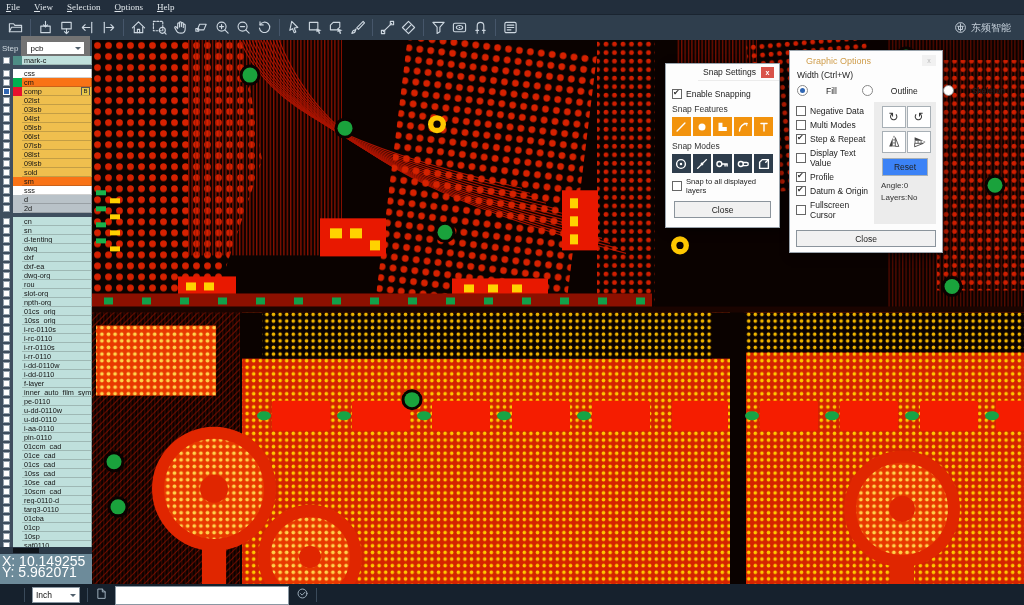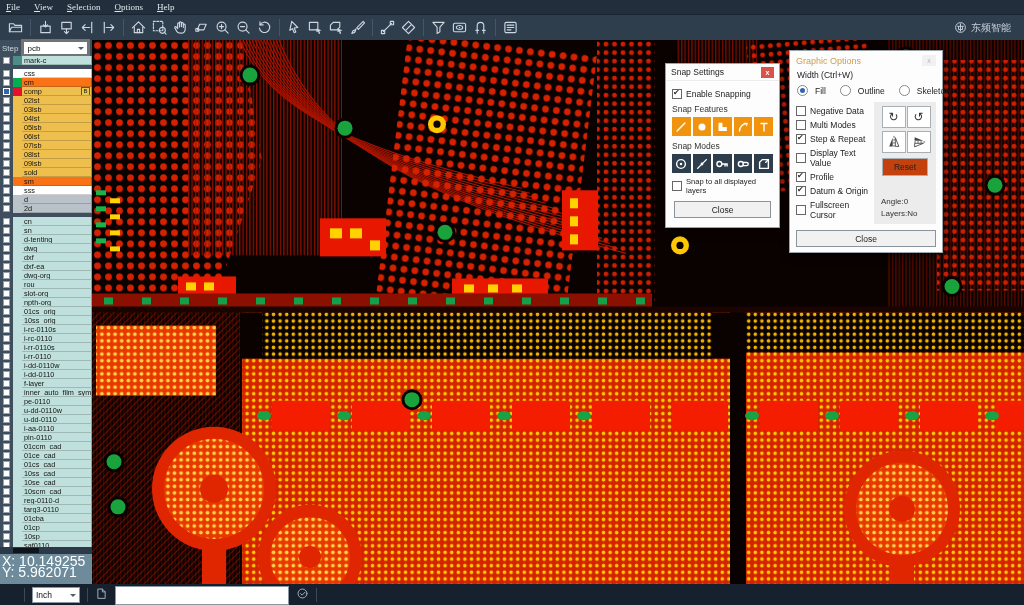--- a/index.html
+++ b/index.html
@@ -16,21 +16,21 @@
   .tbtn svg{width:15px;height:15px;stroke:#cdd7e0;fill:none;stroke-width:1.2;
             stroke-linecap:round;stroke-linejoin:round;}
   .tsep{width:1px;height:17px;background:#46566a;margin:0 4px;}
   .logo{margin-left:auto;display:flex;align-items:center;gap:4px;font-size:10px;color:#c3ced8;padding-right:8px;}
   .logo svg{width:13px;height:13px;stroke:#c3ced8;fill:none;stroke-width:1.2;}
   
   .body{display:flex;height:544px;}
   .sidebar{width:92px;background:#3e4e5e;display:flex;flex-direction:column;flex:none;}
   .steprow{height:16px;display:flex;align-items:center;gap:3px;padding:0 2px;font-size:8px;color:#cfd8df;flex:none;}
   .stepdd{flex:1;height:12px;background:#fff;color:#111;display:flex;align-items:center;
-          padding:0 3px;font-size:8px;border:3px solid #737373;}
+          padding:0 3px;font-size:8px;border:6px solid #737373;}
   .tri{width:0;height:0;border:3px solid transparent;border-top-color:#51606d;margin-left:auto;margin-top:3px;}
   .layers{flex:1;overflow:hidden;}
   .lrow{display:flex;height:9px;font-size:7.3px;color:#141414;align-items:stretch;}
   .chkcol{width:13px;background:#3e4e5e;display:flex;align-items:center;justify-content:center;flex:none;}
   .cbox{width:7px;height:7px;background:#fff;border:1px solid #93a0ab;box-sizing:border-box;}
   .cbox.on{background:#2f66b3;border-color:#fff;}
   .sw{width:9px;flex:none;}
   .ltext{flex:1;display:flex;align-items:center;padding-left:2px;overflow:hidden;white-space:nowrap;
          position:relative;border-bottom:1px solid rgba(40,40,40,.22);border-right:1px solid rgba(0,0,0,.28);}
   .bg-amber .sw,.bg-amber .ltext{background:#efbf4e;}
@@ -51,53 +51,53 @@
   .bottombar{height:22px;background:#16212d;display:flex;align-items:center;gap:7px;padding-left:24px;}
   .bsep{width:1px;height:14px;background:#3a4a5a;}
   .unit{width:40px;height:14px;background:#fff;color:#111;font-size:8.5px;display:flex;align-items:center;
         padding:0 3px;border:1px solid #8a97a2;}
   .binput{width:168px;height:15px;background:#fff;border:1px solid #8a97a2;}
   .bicon svg{width:13px;height:13px;stroke:#9fb0bd;fill:none;stroke-width:1.2;stroke-linecap:round;stroke-linejoin:round;}
   
   .dlg{position:absolute;background:#fdfdfd;border:1px solid #9aa4ad;color:#222;
        box-shadow:2px 3px 8px rgba(0,0,0,.55);font-size:8.5px;}
   .snap{left:665px;top:63px;width:113px;}
-  .snaptitle{height:16px;display:flex;align-items:center;padding:0 5px;font-size:8.5px;border-bottom:1px solid #ececec;}
+  .snaptitle{height:16px;display:flex;align-items:center;padding:0 5px;font-size:8.5px;border-bottom:1px solid #ececec;margin-left:32px;}
   .xclose{margin-left:auto;width:13px;height:11px;background:#d9534a;color:#fff;font-size:7px;line-height:11px;
           text-align:center;font-weight:bold;}
   .dcontent{padding:4px 6px 5px;}
   .checkrow{display:flex;align-items:center;gap:4px;margin:4px 0;}
   .dchk{width:8px;height:8px;border:1px solid #666;background:#fff;flex:none;position:relative;}
   .dchk.on::before{content:"\2714";position:absolute;left:0px;top:-2px;font-size:8px;color:#333;}
   .seclabel{margin:5px 0 3px;color:#333;}
   .btnrow{display:flex;gap:2px;}
   .fbtn,.mbtn{width:19px;height:19px;display:flex;align-items:center;justify-content:center;}
   .fbtn{background:#f2930d;}
   .mbtn{background:#2e3d4c;}
   .fbtn svg,.mbtn svg{width:14px;height:14px;stroke:#fff;fill:none;stroke-width:1.6;stroke-linecap:round;stroke-linejoin:round;}
   .dbtn{height:15px;margin:6px 2px 4px;border:1px solid #8b949c;background:#f1f1f1;display:flex;
         align-items:center;justify-content:center;font-size:8.5px;}
   .small{font-size:7.6px;}
   .graphic{left:789px;top:50px;width:152px;}
-  .gtitle{display:flex;align-items:center;color:#cf9d4b;font-size:9px;padding:4px 6px 2px;}
+  .gtitle{display:flex;align-items:center;color:#cf9d4b;font-size:9px;padding:4px 6px 2px;margin-left:10px;}
   .gclose{margin-left:auto;width:14px;height:11px;background:#f1f1f1;color:#b9b9b9;font-size:7px;
           line-height:11px;text-align:center;}
   .gsection{padding:2px 7px 0;}
-  .radiorow{display:flex;align-items:center;gap:7px;margin:5px 0 6px;}
+  .radiorow{display:flex;align-items:center;gap:18px;margin:5px 0 6px;}
   .radio{width:9px;height:9px;border:1px solid #888;border-radius:50%;background:#fff;position:relative;flex:none;}
   .radio.on::after{content:"";position:absolute;inset:2px;border-radius:50%;background:#2f66b3;}
   .rlabel{margin-right:7px;}
   .gmain{display:flex;padding:0 6px;gap:4px;}
   .gchecks{flex:1;}
   .gpanel{width:56px;background:#ececec;padding:4px 3px;flex:none;}
   .gbtns{display:grid;grid-template-columns:22px 22px;gap:3px;justify-content:center;}
   .gbtn{width:22px;height:20px;background:#fff;border:1px solid #a8b0b6;display:flex;align-items:center;
         justify-content:center;font-size:12px;color:#333;}
   .gbtn svg{width:14px;height:14px;}
-  .reset{margin:5px auto 20px;width:44px;height:16px;background:#c2410c;border:1px solid #a8b0b6;display:flex;
+  .reset{margin:5px auto 4px;width:44px;height:16px;background:#3b82f6;border:1px solid #a8b0b6;display:flex;
          align-items:center;justify-content:center;font-size:8.5px;}
   .ginfo{font-size:8px;color:#333;text-align:left;padding-left:4px;line-height:12px;}
 </style>
 </head>
 <body>
 
 <div class="app">
 
   <div class="menubar">
     <span class="mi">File</span>

